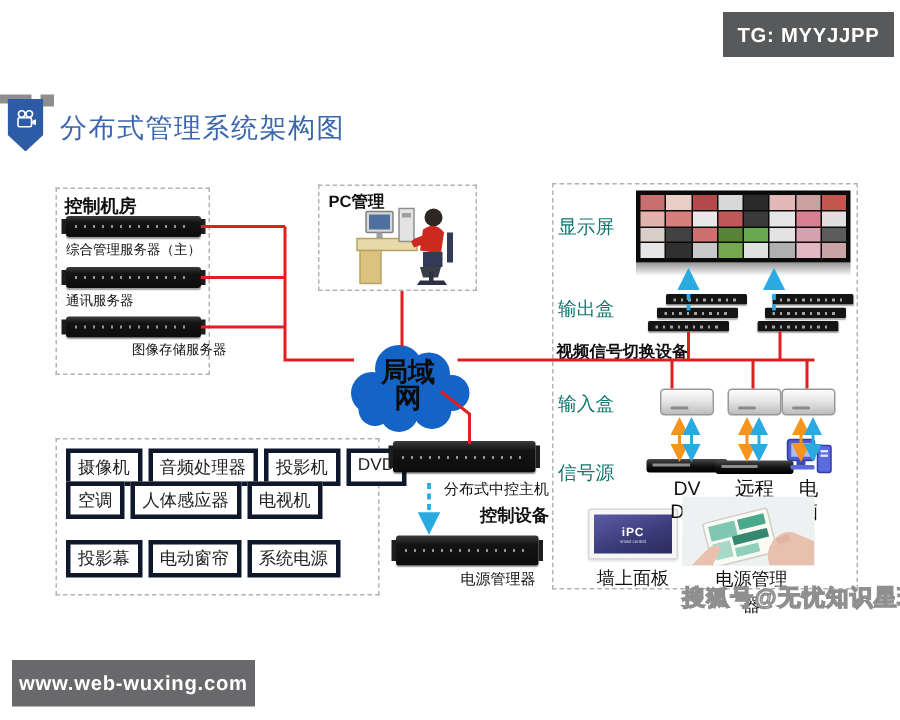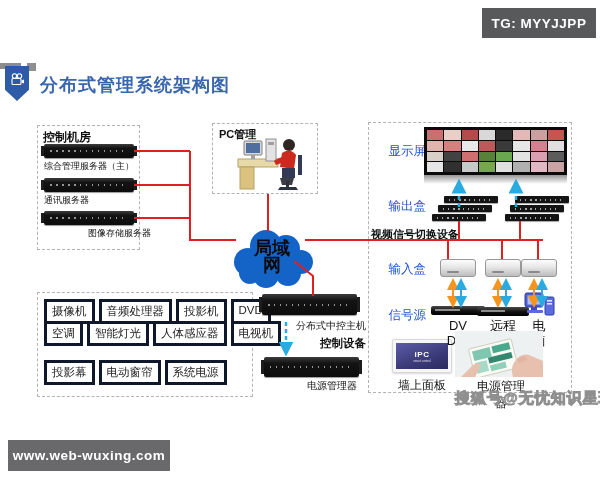--- a/index.html
+++ b/index.html
@@ -10,21 +10,21 @@
   
   .tg-banner { position:absolute; left:482px; top:8px; width:114px; height:30px; background:#58595b; color:#fff;
     font-size:13.5px; font-weight:bold; display:flex; align-items:center; justify-content:center; letter-spacing:.5px; }
 
   
   .deco-strip { position:absolute; left:0; top:63px; width:21px; height:6px; background:#8d8d8d; }
   .deco-square { position:absolute; left:27px; top:63px; width:9px; height:8px; background:#8f8f8f; }
   .badge { position:absolute; left:5px; top:66px; width:24px; height:35px; background:#2e5ba6;
     clip-path:polygon(0 0,100% 0,100% 68%,50% 100%,0 68%); display:flex; justify-content:center; }
   .badge svg { margin-top:6px; }
-  .page-title { position:absolute; left:40px; top:73px; font-size:18px; font-weight:bold; color:#3a66ad; letter-spacing:1px; }
+  .page-title { position:absolute; left:40px; top:73px; font-size:18px; font-weight:normal; color:#3a66ad; letter-spacing:1px; }
 
   
   .dashed-box { position:absolute; border:1px dashed #b3b3b3; background:transparent; }
   .box-label { position:absolute; font-weight:bold; color:#111; }
 
   
   .rack { position:absolute; background:linear-gradient(180deg,#3c3c3c 0,#141414 30%,#0c0c0c 100%); border-radius:2px;
     box-shadow:0 1px 1px rgba(0,0,0,.4); }
   .rack::before { content:""; position:absolute; left:6px; right:6px; top:50%; height:2px; margin-top:-1px;
     background:repeating-linear-gradient(90deg,rgba(255,255,255,.55) 0 1.5px,transparent 1.5px 6px); }
@@ -32,21 +32,21 @@
     box-shadow:100% 0 #1d1d1d; }
   .rack .ear { position:absolute; right:-3px; top:15%; width:3px; height:70%; background:#1d1d1d; }
 
   .srv-label { position:absolute; font-size:9px; color:#111; white-space:nowrap; }
 
   
   .cloud-wrap { position:absolute; left:228px; top:224px; width:88px; height:66px; }
   .cloud-text { position:absolute; width:100%; text-align:center; color:#0b0b0b; font-weight:bold; font-size:18px; line-height:1; }
 
   
-  .side-label { position:absolute; width:54px; text-align:right; font-size:12.5px; color:#1d4ed8; }
+  .side-label { position:absolute; width:54px; text-align:left; font-size:12.5px; color:#0f766e; }
   .switch-label { position:absolute; left:371px; top:227px; font-size:11px; font-weight:bold; color:#111; }
 
   .video-wall { position:absolute; left:424px; top:127px; width:143px; height:48px; background:#0a0a0a; padding:3px; }
   .video-wall-grid { display:grid; grid-template-columns:repeat(8,1fr); grid-template-rows:repeat(4,1fr); gap:1px; width:100%; height:100%; }
   .wall-reflection { position:absolute; left:424px; top:175px; width:143px; height:9px;
     background:linear-gradient(180deg,rgba(20,20,20,.45),rgba(20,20,20,0)); }
 
   .outbar { position:absolute; width:54px; height:7px; background:#141414; border-radius:1px;
     background-image:repeating-linear-gradient(90deg,rgba(255,255,255,.6) 0 1.5px,transparent 1.5px 5px);
     background-size:80% 2px; background-position:center; background-repeat:no-repeat; box-shadow:0 1px 1px rgba(0,0,0,.35); }
@@ -277,21 +277,20 @@
 
   <div class="dashed-box" style="left:37px;top:292px;width:216px;height:105px;"></div>
   <div class="chip-row" style="left:44px;top:299px;">
     <span class="chip">摄像机</span>
     <span class="chip">音频处理器</span>
     <span class="chip">投影机</span>
     <span class="chip">DVD</span>
   </div>
   <div class="chip-row" style="left:44px;top:321px;">
     <span class="chip">空调</span>
-    <span class="chip">智能灯光</span>
     <span class="chip">人体感应器</span>
     <span class="chip">电视机</span>
   </div>
   <div class="chip-row" style="left:44px;top:360px;">
     <span class="chip">投影幕</span>
     <span class="chip">电动窗帘</span>
     <span class="chip">系统电源</span>
   </div>
 
   <div class="rack" style="left:262px;top:294px;width:95px;height:21px;">

